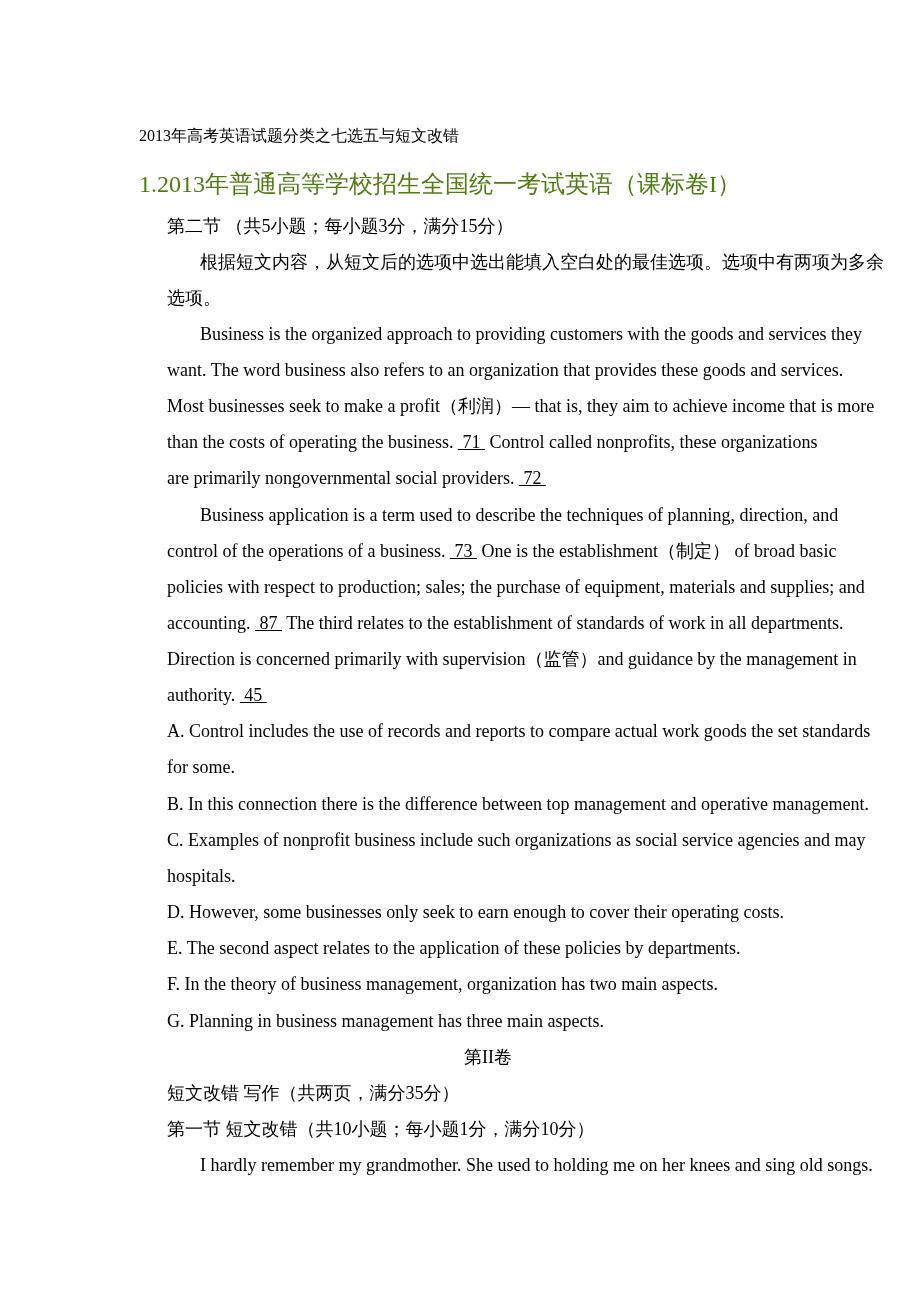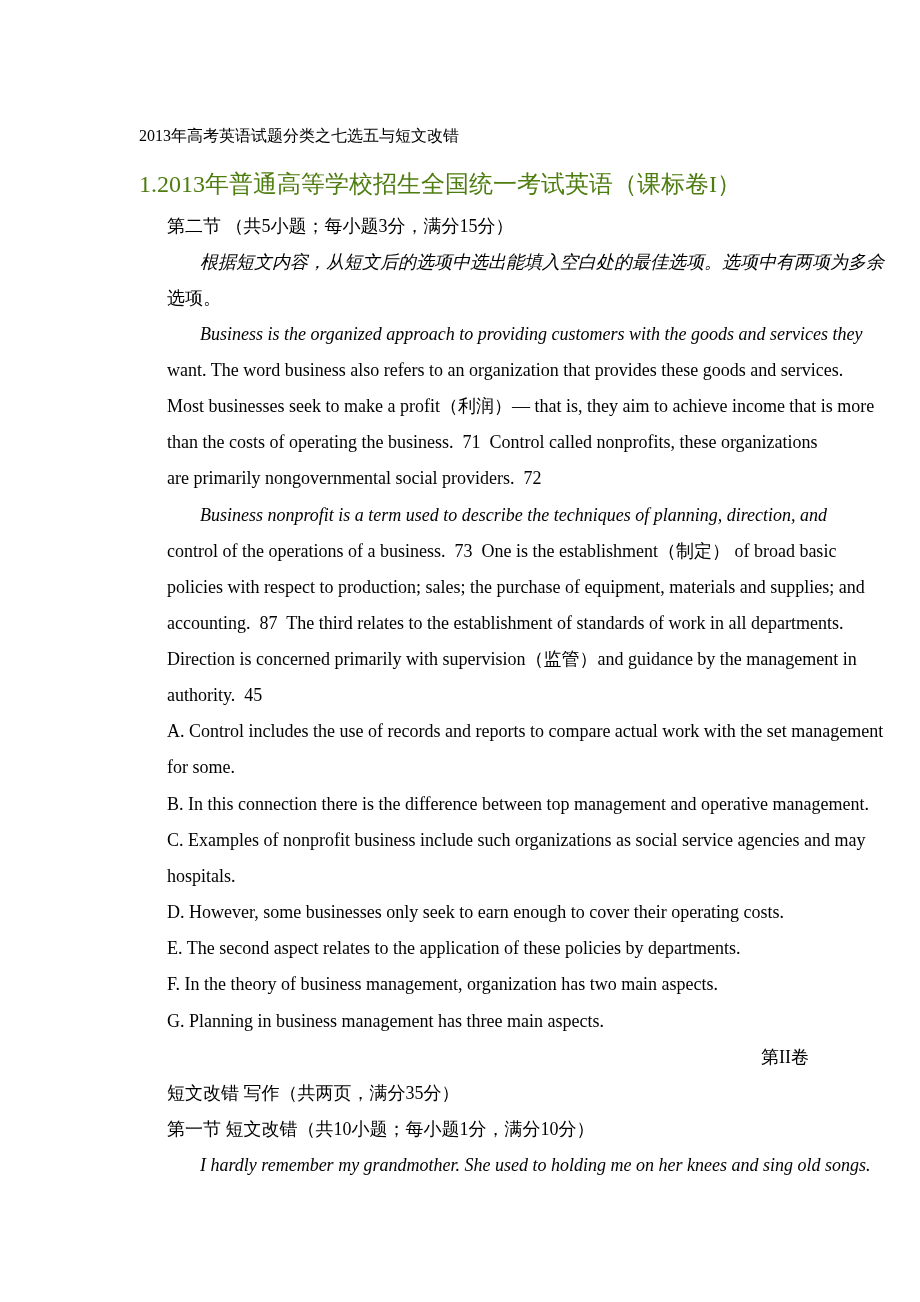--- a/index.html
+++ b/index.html
@@ -3,23 +3,23 @@
 <meta charset="utf-8">
 <style>
   html, body { margin: 0; padding: 0; background: #ffffff; }
   body { width: 920px; height: 1302px; position: relative; overflow: hidden;
          font-family: "Liberation Serif", "DejaVu Serif", serif; color: #000; }
   .page { position: absolute; left: 139px; top: 0; width: 642px; }
   .doc-title { position: absolute; top: 122px; left: 0; font-size: 16px; line-height: 28px; white-space: nowrap; }
   .sub-title { position: absolute; top: 170px; left: 0; font-size: 24px; line-height: 28px; color: #4d7c0f; white-space: nowrap; }
   .line { position: absolute; left: 0; width: 642px; font-size: 18px; line-height: 20px; white-space: nowrap; margin-left: 28px; }
   .just { text-align: justify; text-align-last: justify; }
-  .indent { padding-left: 33px; box-sizing: border-box; font-style: italic; }
-  .center { text-align: right; }
-  .blank { white-space: pre; }
+  .indent { padding-left: 33px; box-sizing: border-box; }
+  .center { text-align: center; }
+  .blank { text-decoration: underline; white-space: pre; }
 </style>
 </head>
 <body>
 
 <div class="page">
   <div class="doc-title">2013年高考英语试题分类之七选五与短文改错</div>
   <div class="sub-title">1.2013年普通高等学校招生全国统一考试英语（课标卷I）</div>
 
   <div class="line" style="top:216px">第二节 （共5小题；每小题3分，满分15分）</div>
   <div class="line just indent" style="top:252px">根据短文内容，从短文后的选项中选出能填入空白处的最佳选项。选项中有两项为多余</div>
@@ -28,34 +28,34 @@
   <div class="line just indent" style="top:324px">Business is the organized approach to providing customers with the goods and services they</div>
   <div class="line just" style="top:360px">want. The word business also refers to an organization that provides these goods and services.</div>
   <div class="line just" style="top:396px">Most businesses seek to make a profit（利润）— that is, they aim to achieve income that is more</div>
   <div class="line just" style="top:432px">
     <span>than the costs of operating the business.  </span><span class="blank"> 71 </span><span>  Control called nonprofits, these organizations</span>
   </div>
   <div class="line" style="top:468px">
     <span>are primarily nongovernmental social providers.  </span><span class="blank"> 72 </span>
   </div>
 
-  <div class="line just indent" style="top:505px">Business nonprofit is a term used to describe the techniques of planning, direction, and</div>
+  <div class="line just indent" style="top:505px">Business application is a term used to describe the techniques of planning, direction, and</div>
   <div class="line just" style="top:541px">
     <span>control of the operations of a business.  </span><span class="blank"> 73 </span><span>  One is the establishment（制定）  of broad basic</span>
   </div>
   <div class="line just" style="top:577px">policies with respect to production; sales; the purchase of equipment, materials and supplies; and</div>
   <div class="line just" style="top:613px">
     <span>accounting.  </span><span class="blank"> 87 </span><span>  The third relates to the establishment of standards of work in all departments.</span>
   </div>
   <div class="line just" style="top:649px">Direction is concerned primarily with supervision（监管）and guidance by the management in</div>
   <div class="line" style="top:685px">
     <span>authority.  </span><span class="blank"> 45 </span>
   </div>
 
-  <div class="line just" style="top:721px">A. Control includes the use of records and reports to compare actual work with the set management</div>
+  <div class="line just" style="top:721px">A. Control includes the use of records and reports to compare actual work goods the set standards</div>
   <div class="line" style="top:757px">for some.</div>
   <div class="line" style="top:794px">B. In this connection there is the difference between top management and operative management.</div>
   <div class="line just" style="top:830px">C. Examples of nonprofit business include such organizations as social service agencies and may</div>
   <div class="line" style="top:866px">hospitals.</div>
   <div class="line" style="top:902px">D. However, some businesses only seek to earn enough to cover their operating costs.</div>
   <div class="line" style="top:938px">E. The second aspect relates to the application of these policies by departments.</div>
   <div class="line" style="top:974px">F. In the theory of business management, organization has two main aspects.</div>
   <div class="line" style="top:1011px">G. Planning in business management has three main aspects.</div>
 
   <div class="line center" style="top:1047px">第II卷</div>

